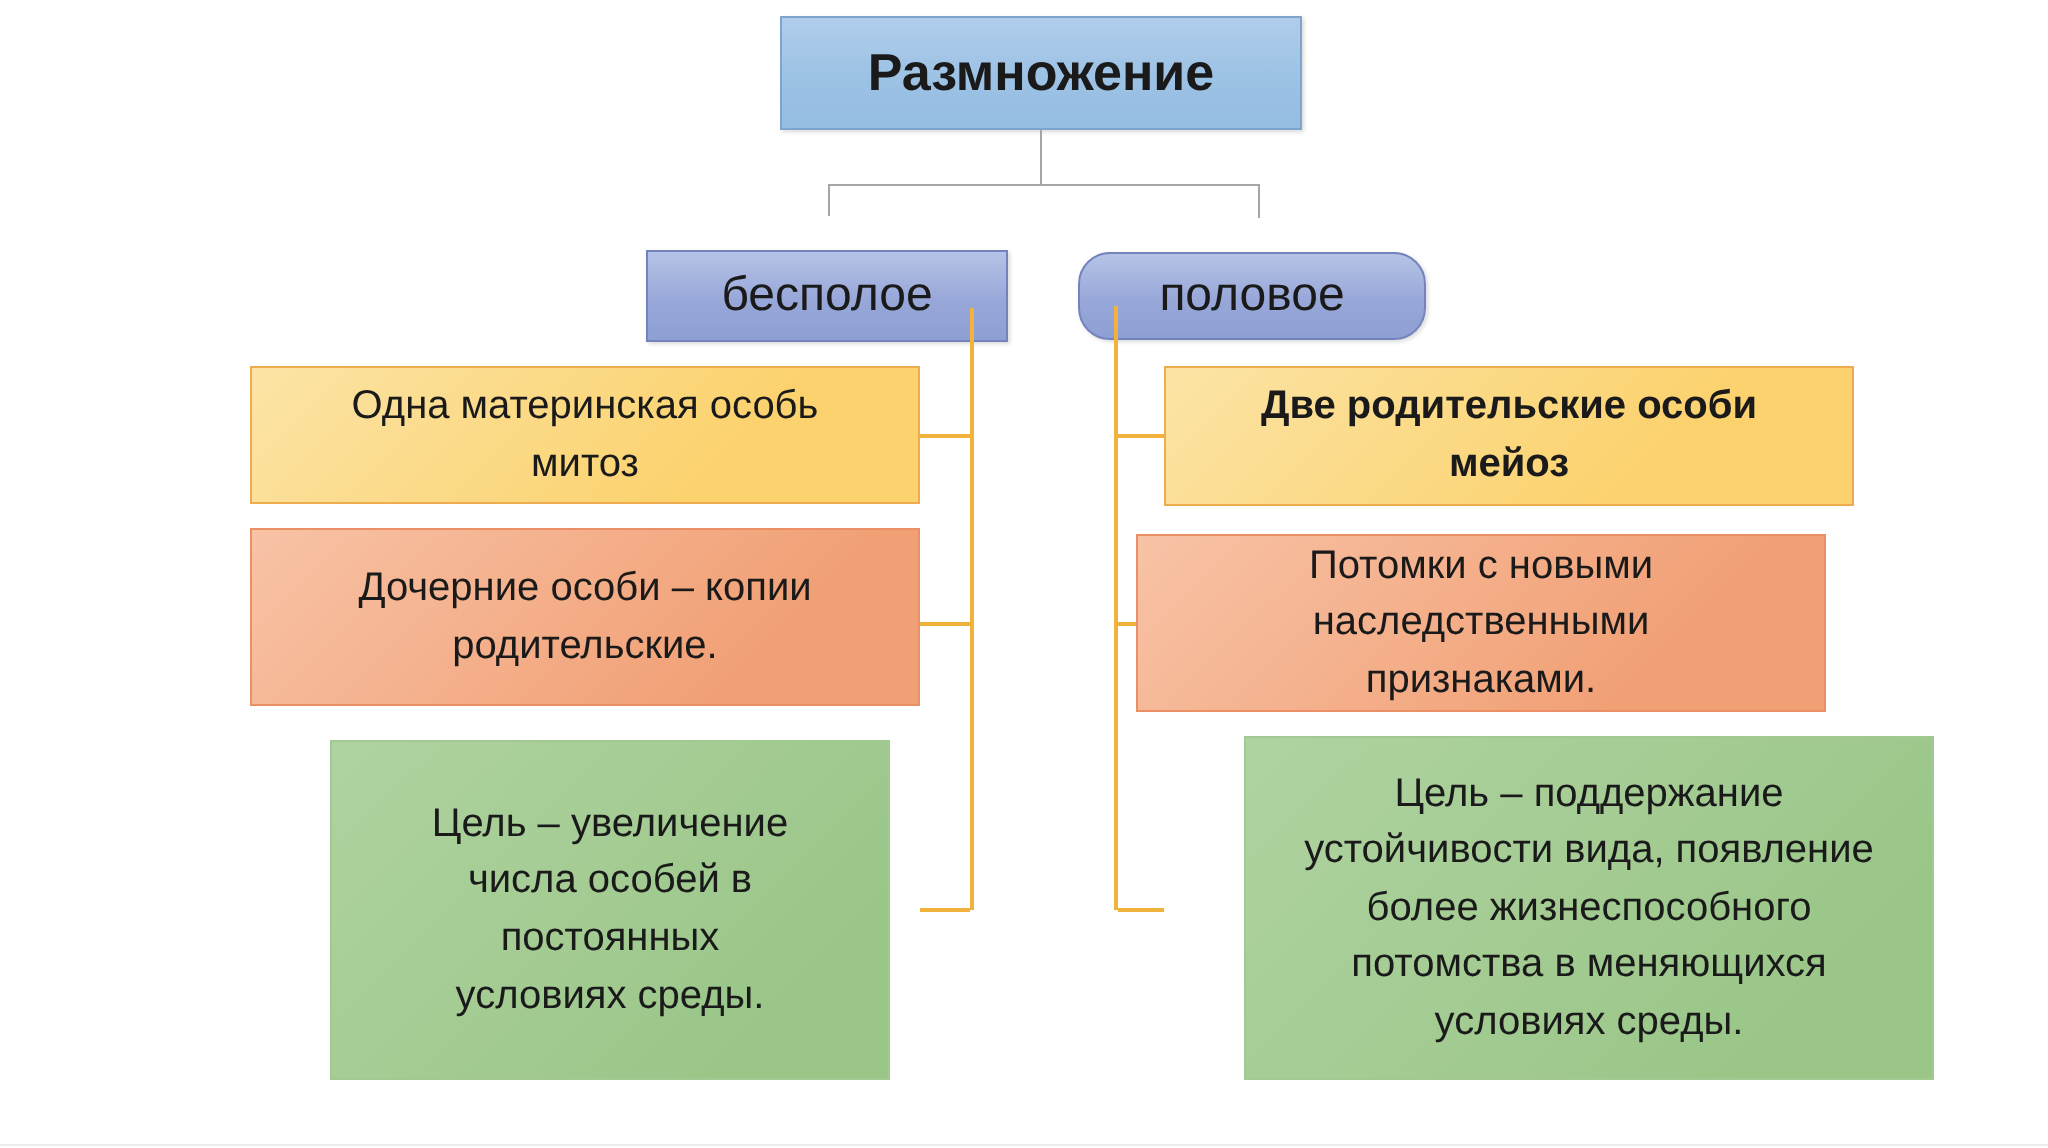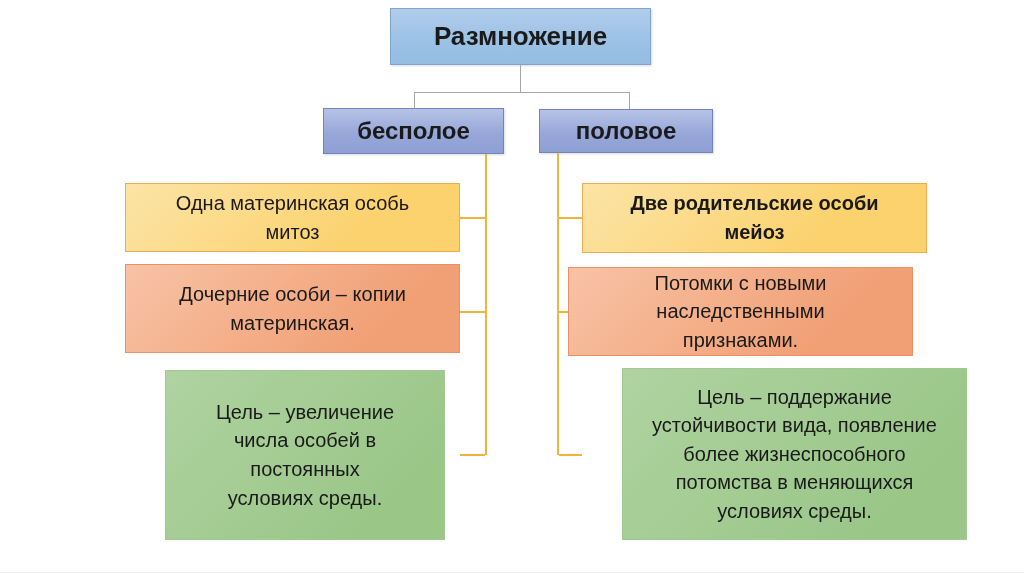--- a/index.html
+++ b/index.html
@@ -33,21 +33,22 @@
     border: 1px solid #7fa5cc;
     box-shadow: 1px 1px 2px rgba(0,0,0,0.15);
     font-size: 26px;
     font-weight: bold;
   }
   .box-branch {
     background: linear-gradient(180deg, #b6c3e7 0%, #97a7d8 55%, #8e9fd4 100%);
     border: 1px solid #7583bc;
     box-shadow: 1px 1px 2px rgba(0,0,0,0.15);
     font-size: 24px;
-    font-weight: bold;
+    font-weight: normal;
+    margin-top: 17px;
   }
   .box-parents {
     background: linear-gradient(135deg, #fce4a6 0%, #fbd26e 70%);
     border: 1px solid #efac4e;
   }
   .box-offspring {
     background: linear-gradient(135deg, #f8c3a6 0%, #f1a075 75%);
     border: 1px solid #eb8f66;
   }
   .box-goal {
@@ -82,41 +83,41 @@
   </div>
 
   <div class="line line-gray" style="left:520px; top:65px; width:1px; height:28px;"></div>
   <div class="line line-gray" style="left:414px; top:92px; width:216px; height:1px;"></div>
   <div class="line line-gray" style="left:414px; top:92px; width:1px; height:16px;"></div>
   <div class="line line-gray" style="left:629px; top:92px; width:1px; height:17px;"></div>
 
   <div class="node box-branch" style="left:323px; top:108px; width:181px; height:46px;">
     <span class="txt">бесполое</span>
   </div>
-  <div class="node box-branch" style="left:539px; top:109px; width:174px; height:44px;">
+  <div class="node box-branch" style="left:539px; top:109px; width:174px; height:44px;border-radius:16px;">
     <span class="txt">половое</span>
   </div>
 
   <div class="line line-gold" style="left:485px; top:154px; width:2px; height:301px;"></div>
   <div class="line line-gold" style="left:460px; top:217px; width:25px; height:2px;"></div>
   <div class="line line-gold" style="left:460px; top:311px; width:25px; height:2px;"></div>
   <div class="line line-gold" style="left:460px; top:454px; width:25px; height:2px;"></div>
 
   <div class="line line-gold" style="left:557px; top:153px; width:2px; height:302px;"></div>
   <div class="line line-gold" style="left:559px; top:217px; width:23px; height:2px;"></div>
   <div class="line line-gold" style="left:559px; top:311px; width:23px; height:2px;"></div>
   <div class="line line-gold" style="left:559px; top:454px; width:23px; height:2px;"></div>
 
   <div class="node content box-parents" style="left:125px; top:183px; width:335px; height:69px;">
     <span class="txt">Одна материнская особь
 митоз</span>
   </div>
   <div class="node content box-offspring" style="left:125px; top:264px; width:335px; height:89px;">
     <span class="txt">Дочерние особи – копии
-материнская.</span>
+родительские.</span>
   </div>
   <div class="node content box-goal" style="left:125px; top:370px; width:280px; height:170px;">
     <span class="txt">Цель – увеличение
 числа особей в постоянных
 условиях среды.</span>
   </div>
 
   <div class="node content box-parents" style="left:582px; top:183px; width:345px; height:70px;font-weight:bold;">
     <span class="txt">Две родительские особи
 мейоз</span>

